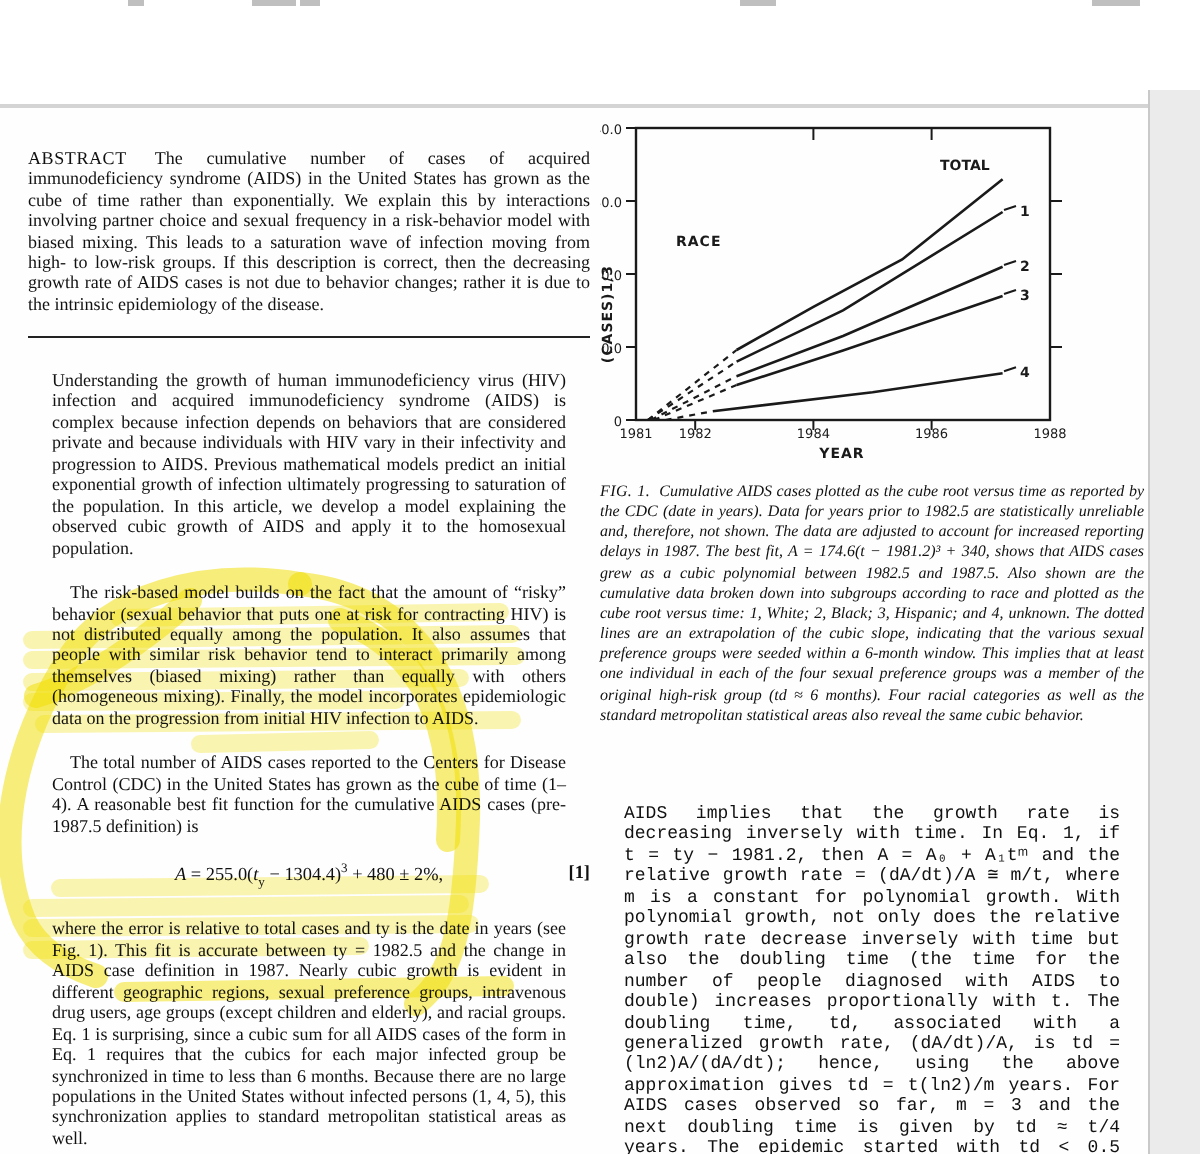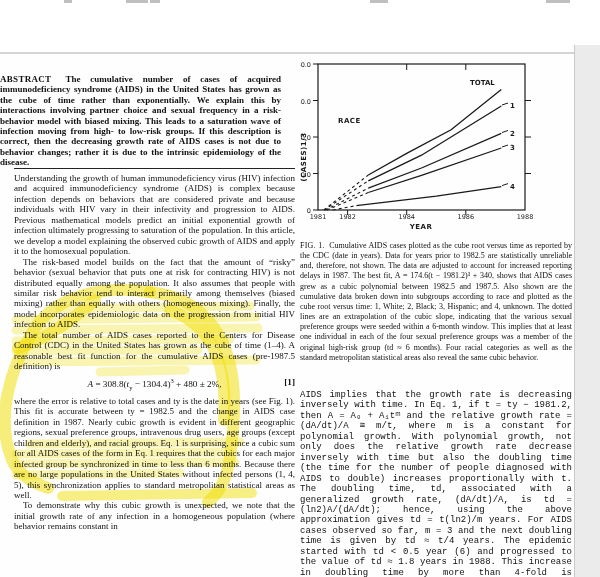--- a/index.html
+++ b/index.html
@@ -12,41 +12,41 @@
   .page{
     position:absolute;left:0;top:52px;width:574px;height:525px;
     background:#fefefe;border-top:2px solid #d4d4d4;overflow:hidden;
   }
   .right-gutter{
     position:absolute;left:574px;top:45px;width:26px;height:532px;
     background:#ebebeb;border-left:1px solid #c9c9c9;
   }
   
   .abstract{
-    position:absolute;left:0;top:8px;width:281px;
-    font-weight:bold;font-size:9px;line-height:10.4px;text-align:justify;margin-top:12px;
+    position:absolute;left:14px;top:8px;width:281px;
+    font-weight:normal;font-size:9px;line-height:10.4px;text-align:justify;margin-top:12px;
   }
   .abstract-label{margin-right:14px;letter-spacing:.3px;}
   .col-rule{position:absolute;left:14px;top:114px;width:281px;height:0;border-top:1.5px solid #222;}
   .left-col{
     position:absolute;left:14px;top:119px;width:281px;
     font-size:9px;line-height:10.45px;text-align:justify;
   }
-  .left-col p,.right-col p{margin:0;}
+  .left-col p,.right-col p{margin:12px;}
   .indent{text-indent:9px;}
   .equation{position:relative;text-align:center;margin:4px 0 3px 0;font-size:9.2px;}
   .equation .var{font-style:italic;}
   .equation sub{font-size:6.5px;}
   .equation sup{font-size:6.5px;}
   .eq-number{position:absolute;right:0;top:1px;font-weight:bold;font-style:normal;}
   
   .figure-area{position:absolute;left:300px;top:3px;width:290px;height:175px;}
   .fig-caption{
     position:absolute;left:300px;top:179px;width:272px;
-    font-size:8px;line-height:10.15px;text-align:justify;
+    font-size:8px;line-height:10.15px;text-align:justify;font-style:italic;
   }
   .fig-label{letter-spacing:.2px;}
   .right-col{
     position:absolute;left:300px;top:336px;width:272px;
     font-size:9px;line-height:10.45px;text-align:justify;font-family:Liberation Mono, monospace;
   }
   
   .chart-line{fill:none;stroke:#1a1a1a;stroke-width:1.3;}
   .chart-dash{fill:none;stroke:#1a1a1a;stroke-width:1.1;stroke-dasharray:3 3;}
   .chart-frame{fill:none;stroke:#1a1a1a;stroke-width:1.2;}
@@ -79,21 +79,21 @@
 
   <p class="abstract"><span class="abstract-label">ABSTRACT</span><span>The cumulative number of cases of acquired immunodeficiency syndrome (AIDS) in the United States has grown as the cube of time rather than exponentially. We explain this by interactions involving partner choice and sexual frequency in a risk-behavior model with biased mixing. This leads to a saturation wave of infection moving from high- to low-risk groups. If this description is correct, then the decreasing growth rate of AIDS cases is not due to behavior changes; rather it is due to the intrinsic epidemiology of the disease.</span></p>
 
   <div class="col-rule"></div>
 
   <div class="left-col">
     <p>Understanding the growth of human immunodeficiency virus (HIV) infection and acquired immunodeficiency syndrome (AIDS) is complex because infection depends on behaviors that are considered private and because individuals with HIV vary in their infectivity and progression to AIDS. Previous mathematical models predict an initial exponential growth of infection ultimately progressing to saturation of the population. In this article, we develop a model explaining the observed cubic growth of AIDS and apply it to the homosexual population.</p>
     <p class="indent">The risk-based model builds on the fact that the amount of “risky” behavior (sexual behavior that puts one at risk for contracting HIV) is not distributed equally among the population. It also assumes that people with similar risk behavior tend to interact primarily among themselves (biased mixing) rather than equally with others (homogeneous mixing). Finally, the model incorporates epidemiologic data on the progression from initial HIV infection to AIDS.</p>
     <p class="indent">The total number of AIDS cases reported to the Centers for Disease Control (CDC) in the United States has grown as the cube of time (1–4). A reasonable best fit function for the cumulative AIDS cases (pre-1987.5 definition) is</p>
     <div class="equation">
-      <span class="var">A</span><span> = 308.8(</span><span class="var">t</span><sub>y</sub><span> − 1304.4)</span><sup>3</sup><span> + 480 ± 2%,</span>
+      <span class="var">A</span><span> = 255.0(</span><span class="var">t</span><sub>y</sub><span> − 1304.4)</span><sup>3</sup><span> + 480 ± 2%,</span>
       <span class="eq-number">[1]</span>
     </div>
     <p>where the error is relative to total cases and ty is the date in years (see Fig. 1). This fit is accurate between ty = 1982.5 and the change in AIDS case definition in 1987. Nearly cubic growth is evident in different geographic regions, sexual preference groups, intravenous drug users, age groups (except children and elderly), and racial groups. Eq. 1 is surprising, since a cubic sum for all AIDS cases of the form in Eq. 1 requires that the cubics for each major infected group be synchronized in time to less than 6 months. Because there are no large populations in the United States without infected persons (1, 4, 5), this synchronization applies to standard metropolitan statistical areas as well.</p>
     <p class="indent">To demonstrate why this cubic growth is unexpected, we note that the initial growth rate of any infection in a homogeneous population (where behavior remains constant in</p>
   </div>
 
   <div class="figure-area">
     <svg width="290" height="175" viewBox="0 0 290 175">
       <rect class="chart-frame" x="18" y="7" width="207" height="146"></rect>
 

